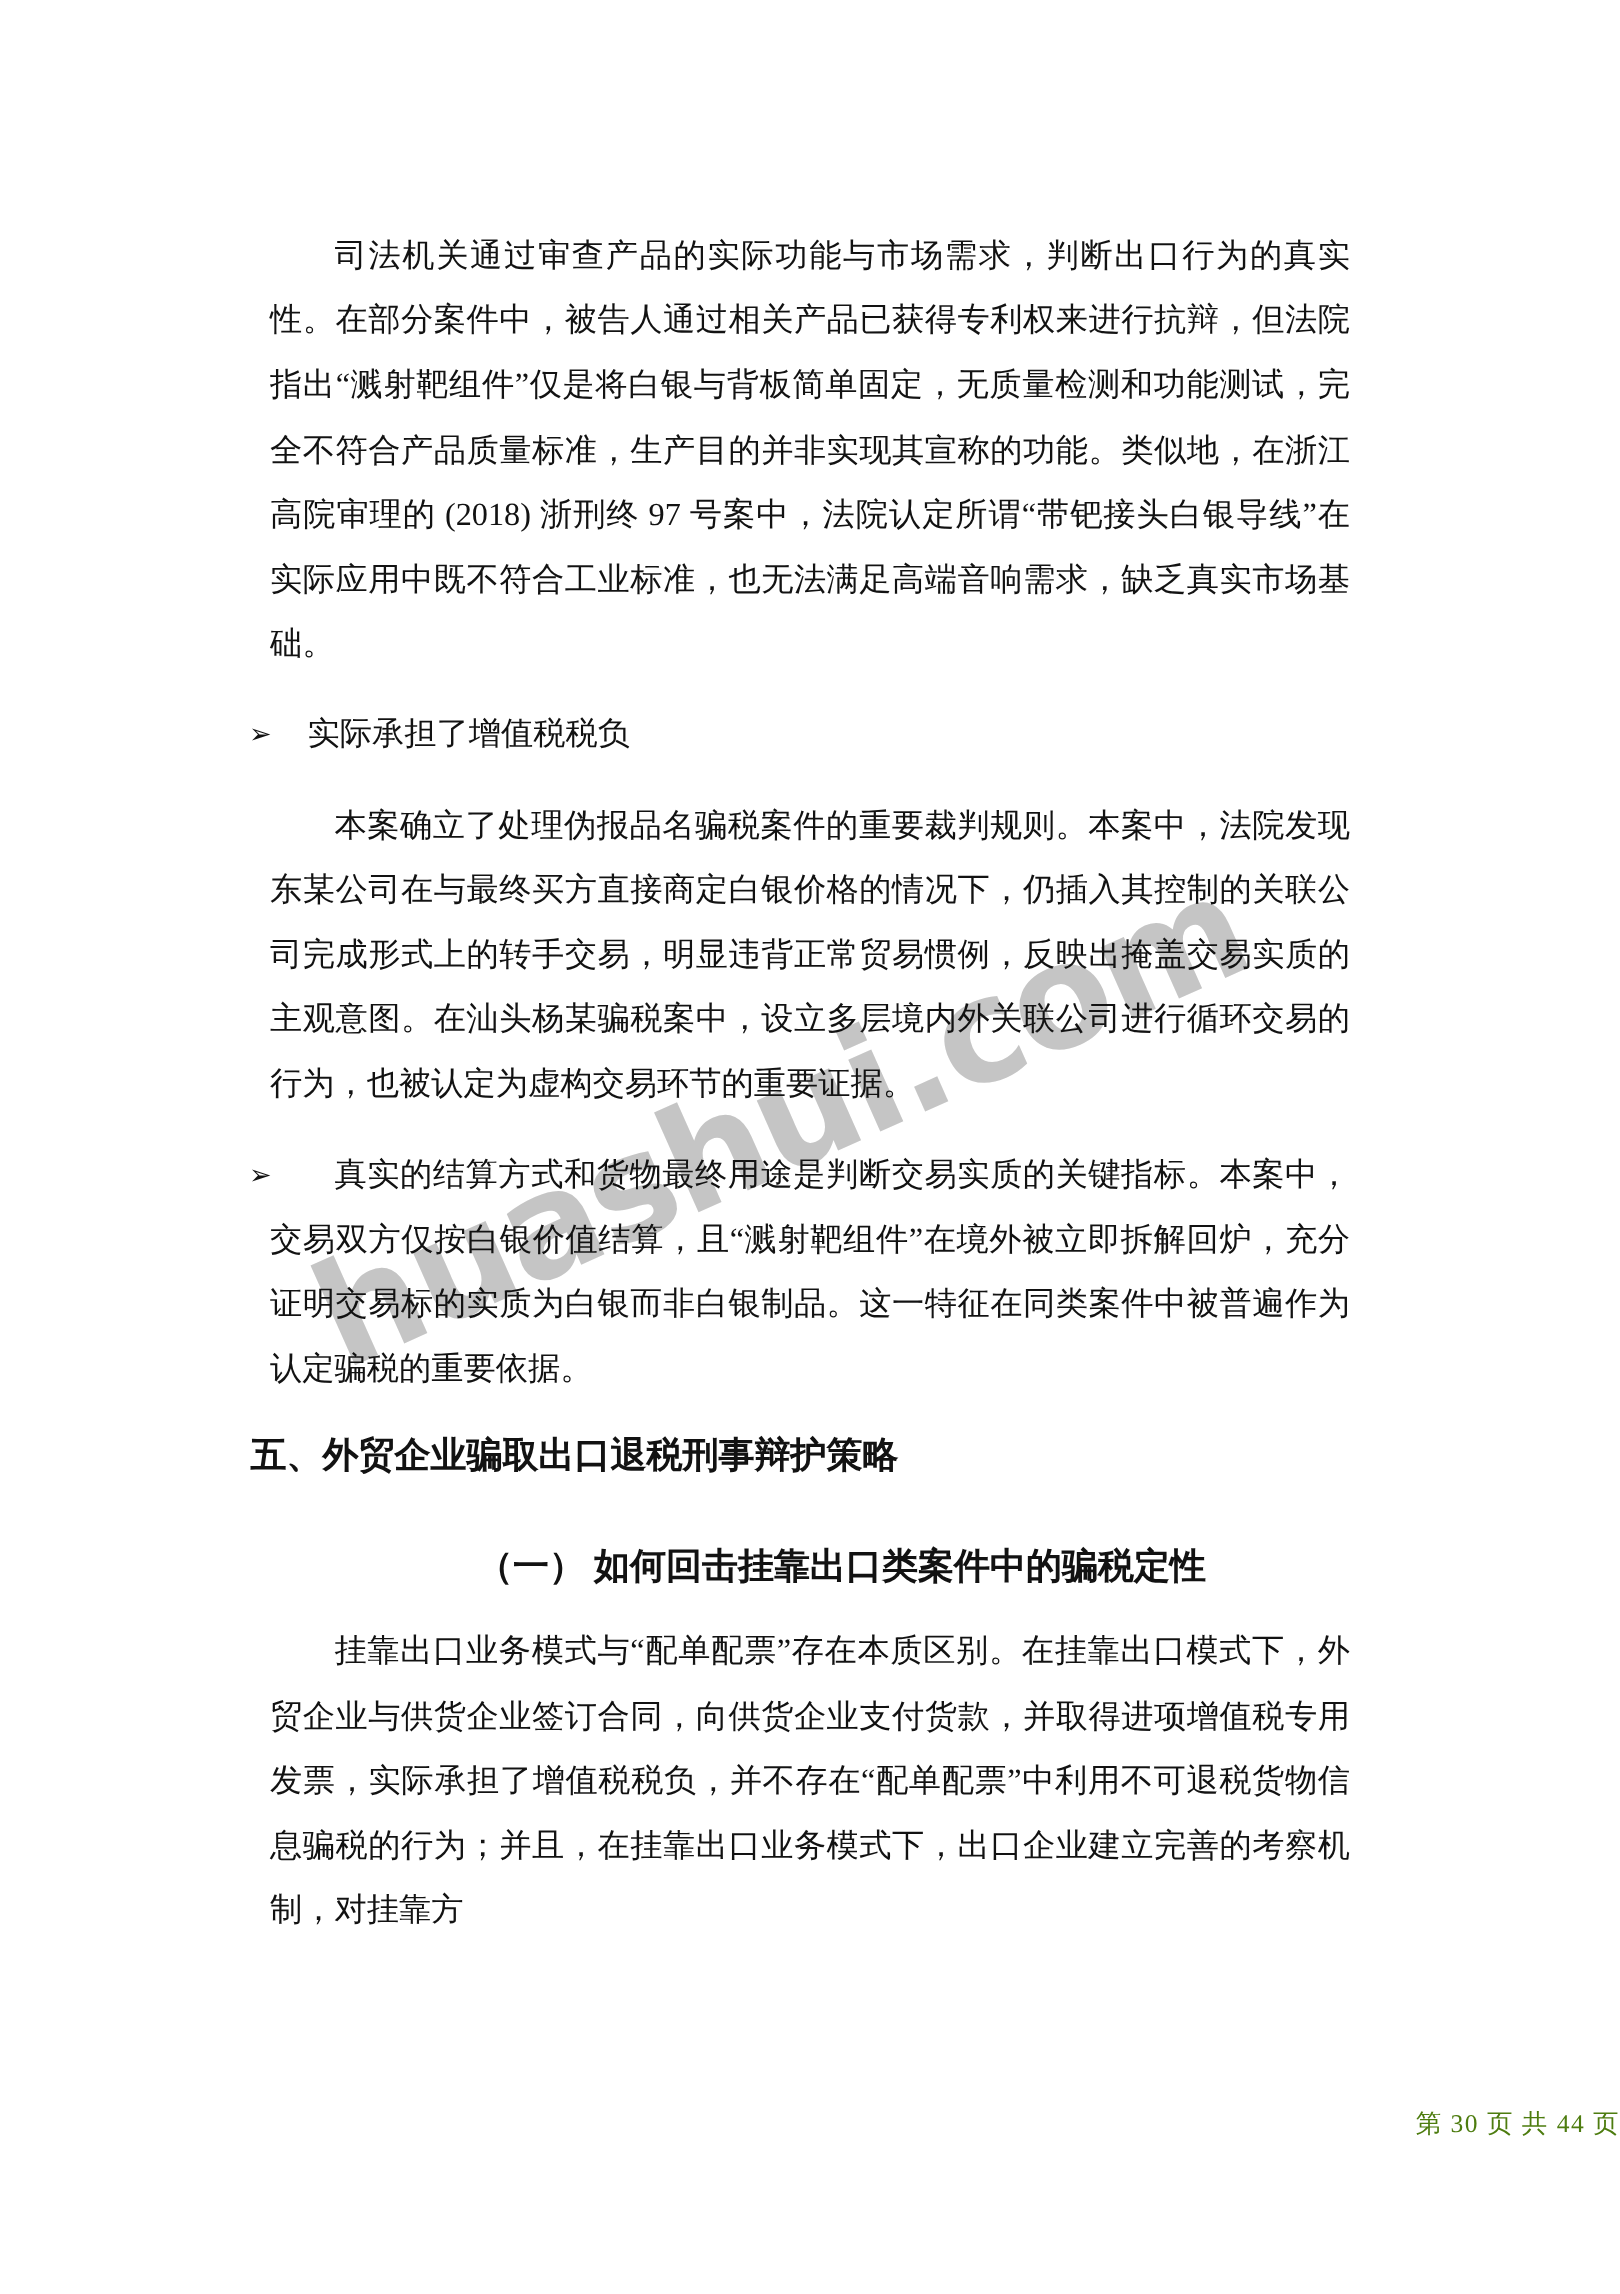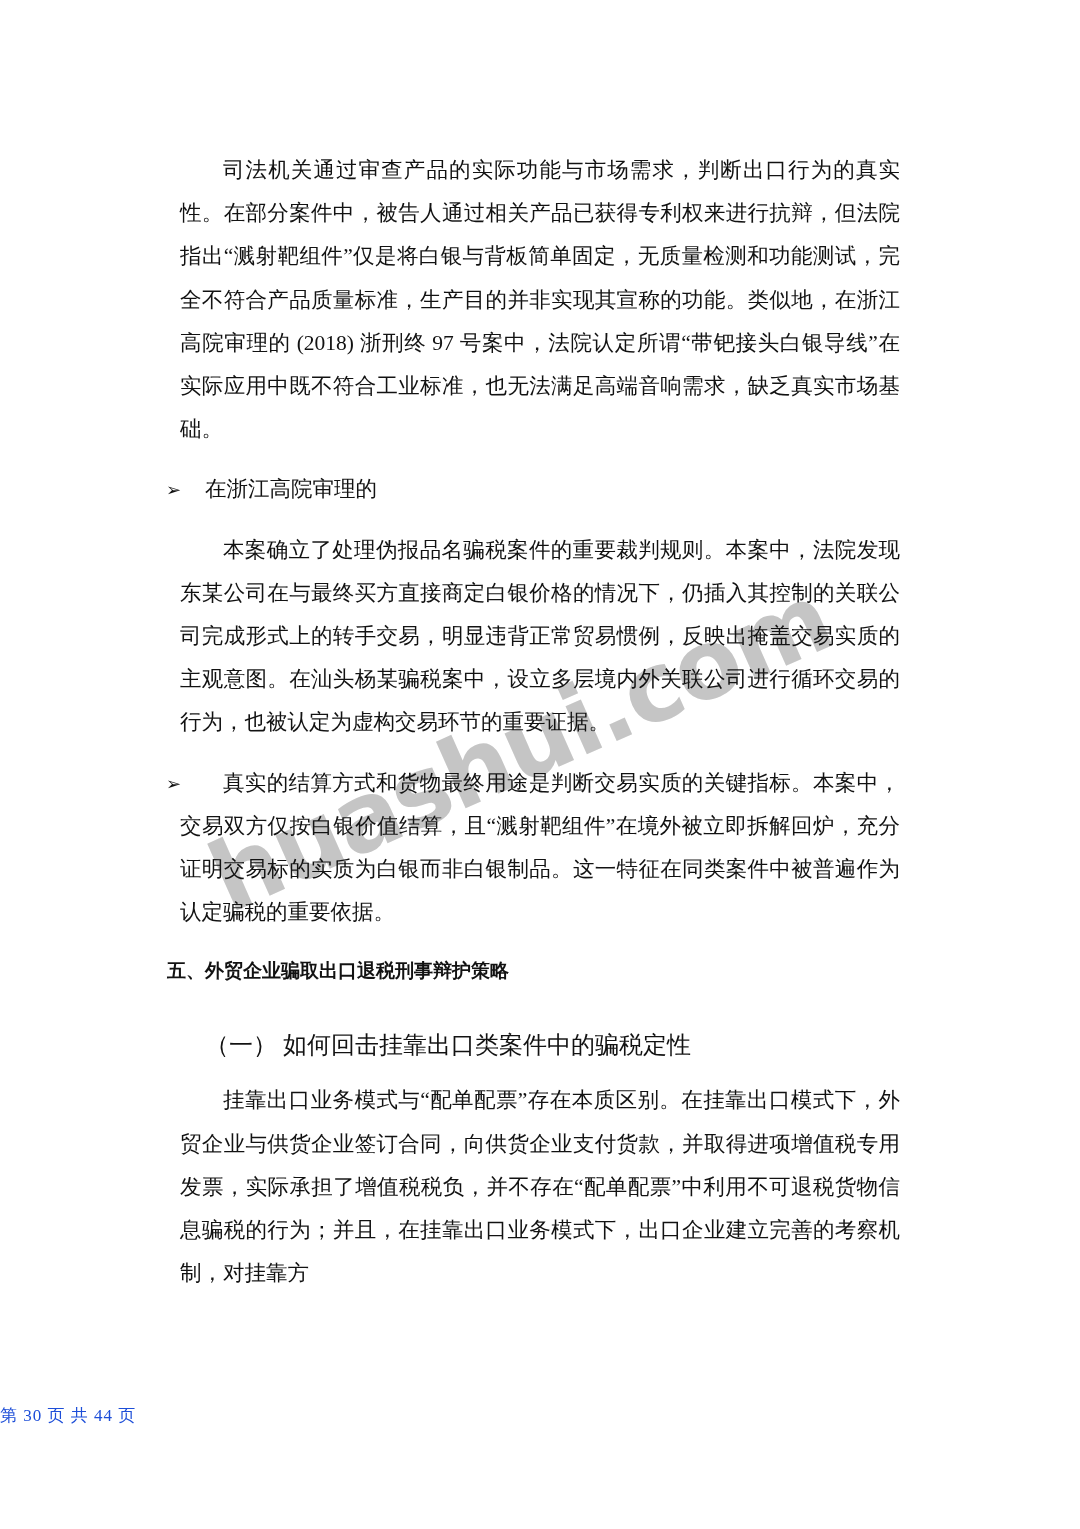--- a/index.html
+++ b/index.html
@@ -60,57 +60,57 @@
     position: absolute;
     left: 3px;
     top: 0;
     font-size: 18px;
     font-family: "DejaVu Sans", sans-serif;
   }
   .h1 {
     margin: 20px 0 0 4px;
     font-family: "Liberation Sans", "DejaVu Sans", sans-serif;
     font-weight: 700;
-    font-size: 19px;
+    font-size: 24px;
     line-height: 34px;
     text-align: left;
     text-indent: 0;
   }
   .h2 {
     margin: 40px 0 14px 42px;
     font-family: "Liberation Serif", "DejaVu Serif", serif;
-    font-weight: 400;
+    font-weight: 700;
     font-size: 24px;
     line-height: 34px;
-    text-align: left;
+    text-align: center;
     text-indent: 0;
   }
   .footer {
     position: absolute;
     left: 0;
     top: 1403px;
     width: 100%;
-    text-align: left;
+    text-align: right;
     font-size: 17px;
     line-height: 26px;
     letter-spacing: 1px;
-    color: #1d4ed8;
+    color: #4d7c0f;
     z-index: 1;
   }
 </style>
 </head>
 <body>
 
 <div class="page">
 
   <div class="watermark">huashui.com</div>
 
   <div class="content">
       <p class="para">司法机关通过审查产品的实际功能与市场需求，判断出口行为的真实性。在部分案件中，被告人通过相关产品已获得专利权来进行抗辩，但法院指出“溅射靶组件”仅是将白银与背板简单固定，无质量检测和功能测试，完全不符合产品质量标准，生产目的并非实现其宣称的功能。类似地，在浙江高院审理的 (2018) 浙刑终 97 号案中，法院认定所谓“带钯接头白银导线”在实际应用中既不符合工业标准，也无法满足高端音响需求，缺乏真实市场基础。</p>
-      <p class="bullet"><span class="marker">➢</span><span>在浙江高院审理的</span></p>
+      <p class="bullet"><span class="marker">➢</span><span>实际承担了增值税税负</span></p>
       <p class="para">本案确立了处理伪报品名骗税案件的重要裁判规则。本案中，法院发现东某公司在与最终买方直接商定白银价格的情况下，仍插入其控制的关联公司完成形式上的转手交易，明显违背正常贸易惯例，反映出掩盖交易实质的主观意图。在汕头杨某骗税案中，设立多层境内外关联公司进行循环交易的行为，也被认定为虚构交易环节的重要证据。</p>
       <p class="bullet"><span class="marker">➢</span></p>
       <p class="para">真实的结算方式和货物最终用途是判断交易实质的关键指标。本案中，交易双方仅按白银价值结算，且“溅射靶组件”在境外被立即拆解回炉，充分证明交易标的实质为白银而非白银制品。这一特征在同类案件中被普遍作为认定骗税的重要依据。</p>
       <h2 class="h1">五、外贸企业骗取出口退税刑事辩护策略</h2>
       <h3 class="h2">（一） 如何回击挂靠出口类案件中的骗税定性</h3>
       <p class="para">挂靠出口业务模式与“配单配票”存在本质区别。在挂靠出口模式下，外贸企业与供货企业签订合同，向供货企业支付货款，并取得进项增值税专用发票，实际承担了增值税税负，并不存在“配单配票”中利用不可退税货物信息骗税的行为；并且，在挂靠出口业务模式下，出口企业建立完善的考察机制，对挂靠方</p>
     </div>
 
   <div class="footer">第 30 页 共 44 页</div>
 

